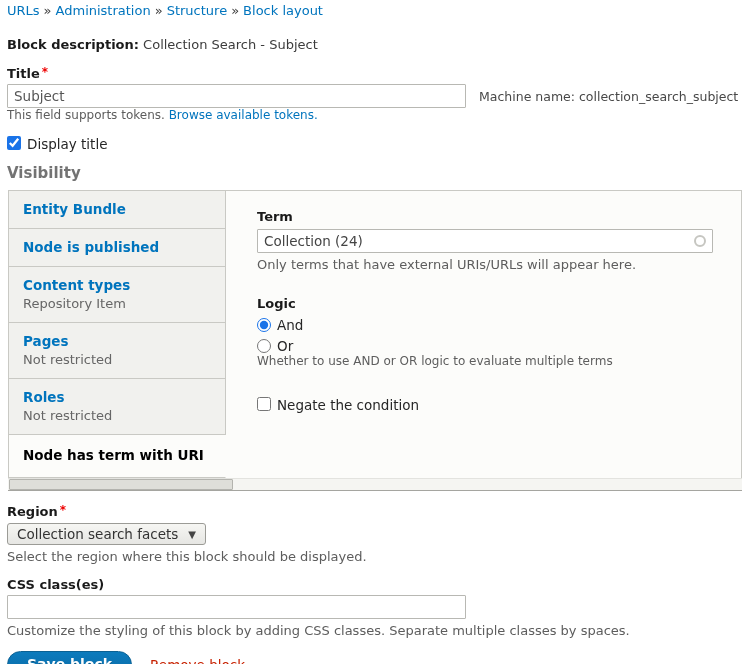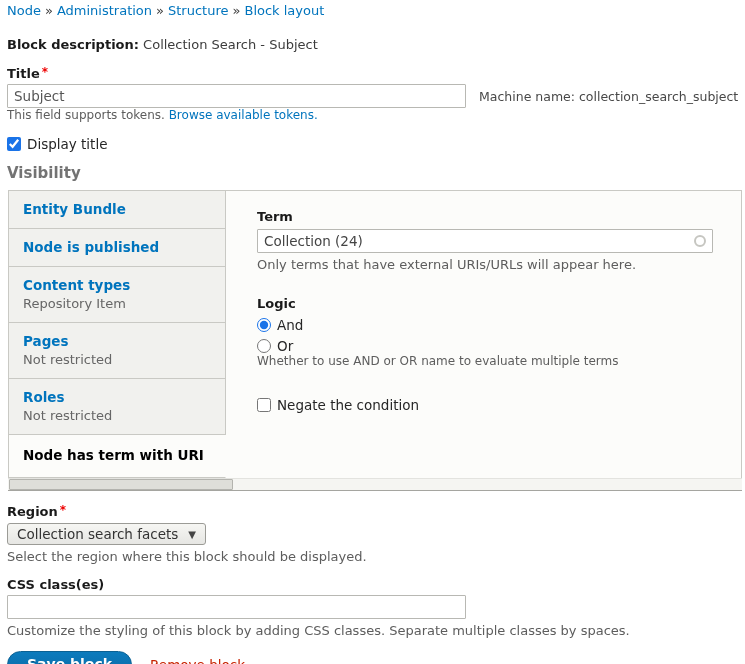--- a/index.html
+++ b/index.html
@@ -27,21 +27,21 @@
   .req { color: #e00; font-size: 12px; vertical-align: 2px; margin-left: 2px; }
   .text-input {
     width: 459px; height: 24px; border: 1px solid #b8b8b3; background: #fff;
     font-family: inherit; font-size: 13.5px; color: #555; padding: 2px 6px; border-radius: 1px;
   }
   .descr { color: #5d5d5d; font-size: 12px; line-height: 15px; margin-top: 0; }
   .descr-md { color: #5d5d5d; font-size: 13px; line-height: 15px; margin-top: 4px; }
   .inline-row { display: flex; align-items: center; margin-top: 2px; }
   .machine-name { margin-left: 13px; font-size: 12.5px; color: #484848; white-space: nowrap; }
 
-  .check-row { display: flex; align-items: center; margin-top: 13px; }
+  .check-row { display: flex; align-items: flex-start; margin-top: 13px; }
   .check-row input, .radio-row input { accent-color: #1a73e8; width: 14px; height: 14px; margin: 0 6px 0 0; }
   .check-row label { font-size: 13.5px; color: #262626; }
 
   h3.section { font-size: 15px; font-weight: bold; color: #737373; margin: 12px 0 0; line-height: 18px; }
 
   
   .vtabs { margin: 8px 3px 0 1px; border-bottom: 1px solid #a5a5a0; background: #fcfcfa; }
   .vtabs-body { display: flex; align-items: stretch; }
   ul.vtabs-menu { list-style: none; margin: 0; padding: 0; width: 218px; flex: 0 0 218px;
     border-left: 1px solid #c9c9c4; border-top: 1px solid #c9c9c4; background: #fff; }
@@ -93,21 +93,21 @@
     text-shadow: 0 1px rgba(0,0,0,0.25);
   }
   .remove-link { color: #c72100; text-decoration: underline; margin-left: 18px; font-size: 13.5px; }
 </style>
 </head>
 <body>
 
 <div class="page">
 
   <nav class="breadcrumb">
-    <a>Node</a><span class="sep">»</span><a>Administration</a><span class="sep">»</span><a>Structure</a><span class="sep">»</span><a>Block layout</a>
+    <a>URLs</a><span class="sep">»</span><a>Administration</a><span class="sep">»</span><a>Structure</a><span class="sep">»</span><a>Block layout</a>
   </nav>
 
   <div class="block-desc">
     <span class="lbl">Block description:</span>
     <span class="val">Collection Search - Subject</span>
   </div>
 
   <div class="form-label">
     <span>Title</span><span class="req">*</span>
   </div>
@@ -166,21 +166,21 @@
 
         <div class="pane-label logic-label">Logic</div>
         <div class="radio-row">
           <input type="radio" name="logic" checked="" id="logic-and" style="">
           <label for="logic-and">And</label>
         </div>
         <div class="radio-row">
           <input type="radio" name="logic" id="logic-or" style="">
           <label for="logic-or">Or</label>
         </div>
-        <div class="descr">Whether to use AND or OR name to evaluate multiple terms</div>
+        <div class="descr">Whether to use AND or OR logic to evaluate multiple terms</div>
 
         <div class="check-row negate-row">
           <input type="checkbox" id="negate" style="">
           <label for="negate">Negate the condition</label>
         </div>
       </div>
     </div>
 
     <div class="vtabs-scroll">
       <div class="thumb"></div>

